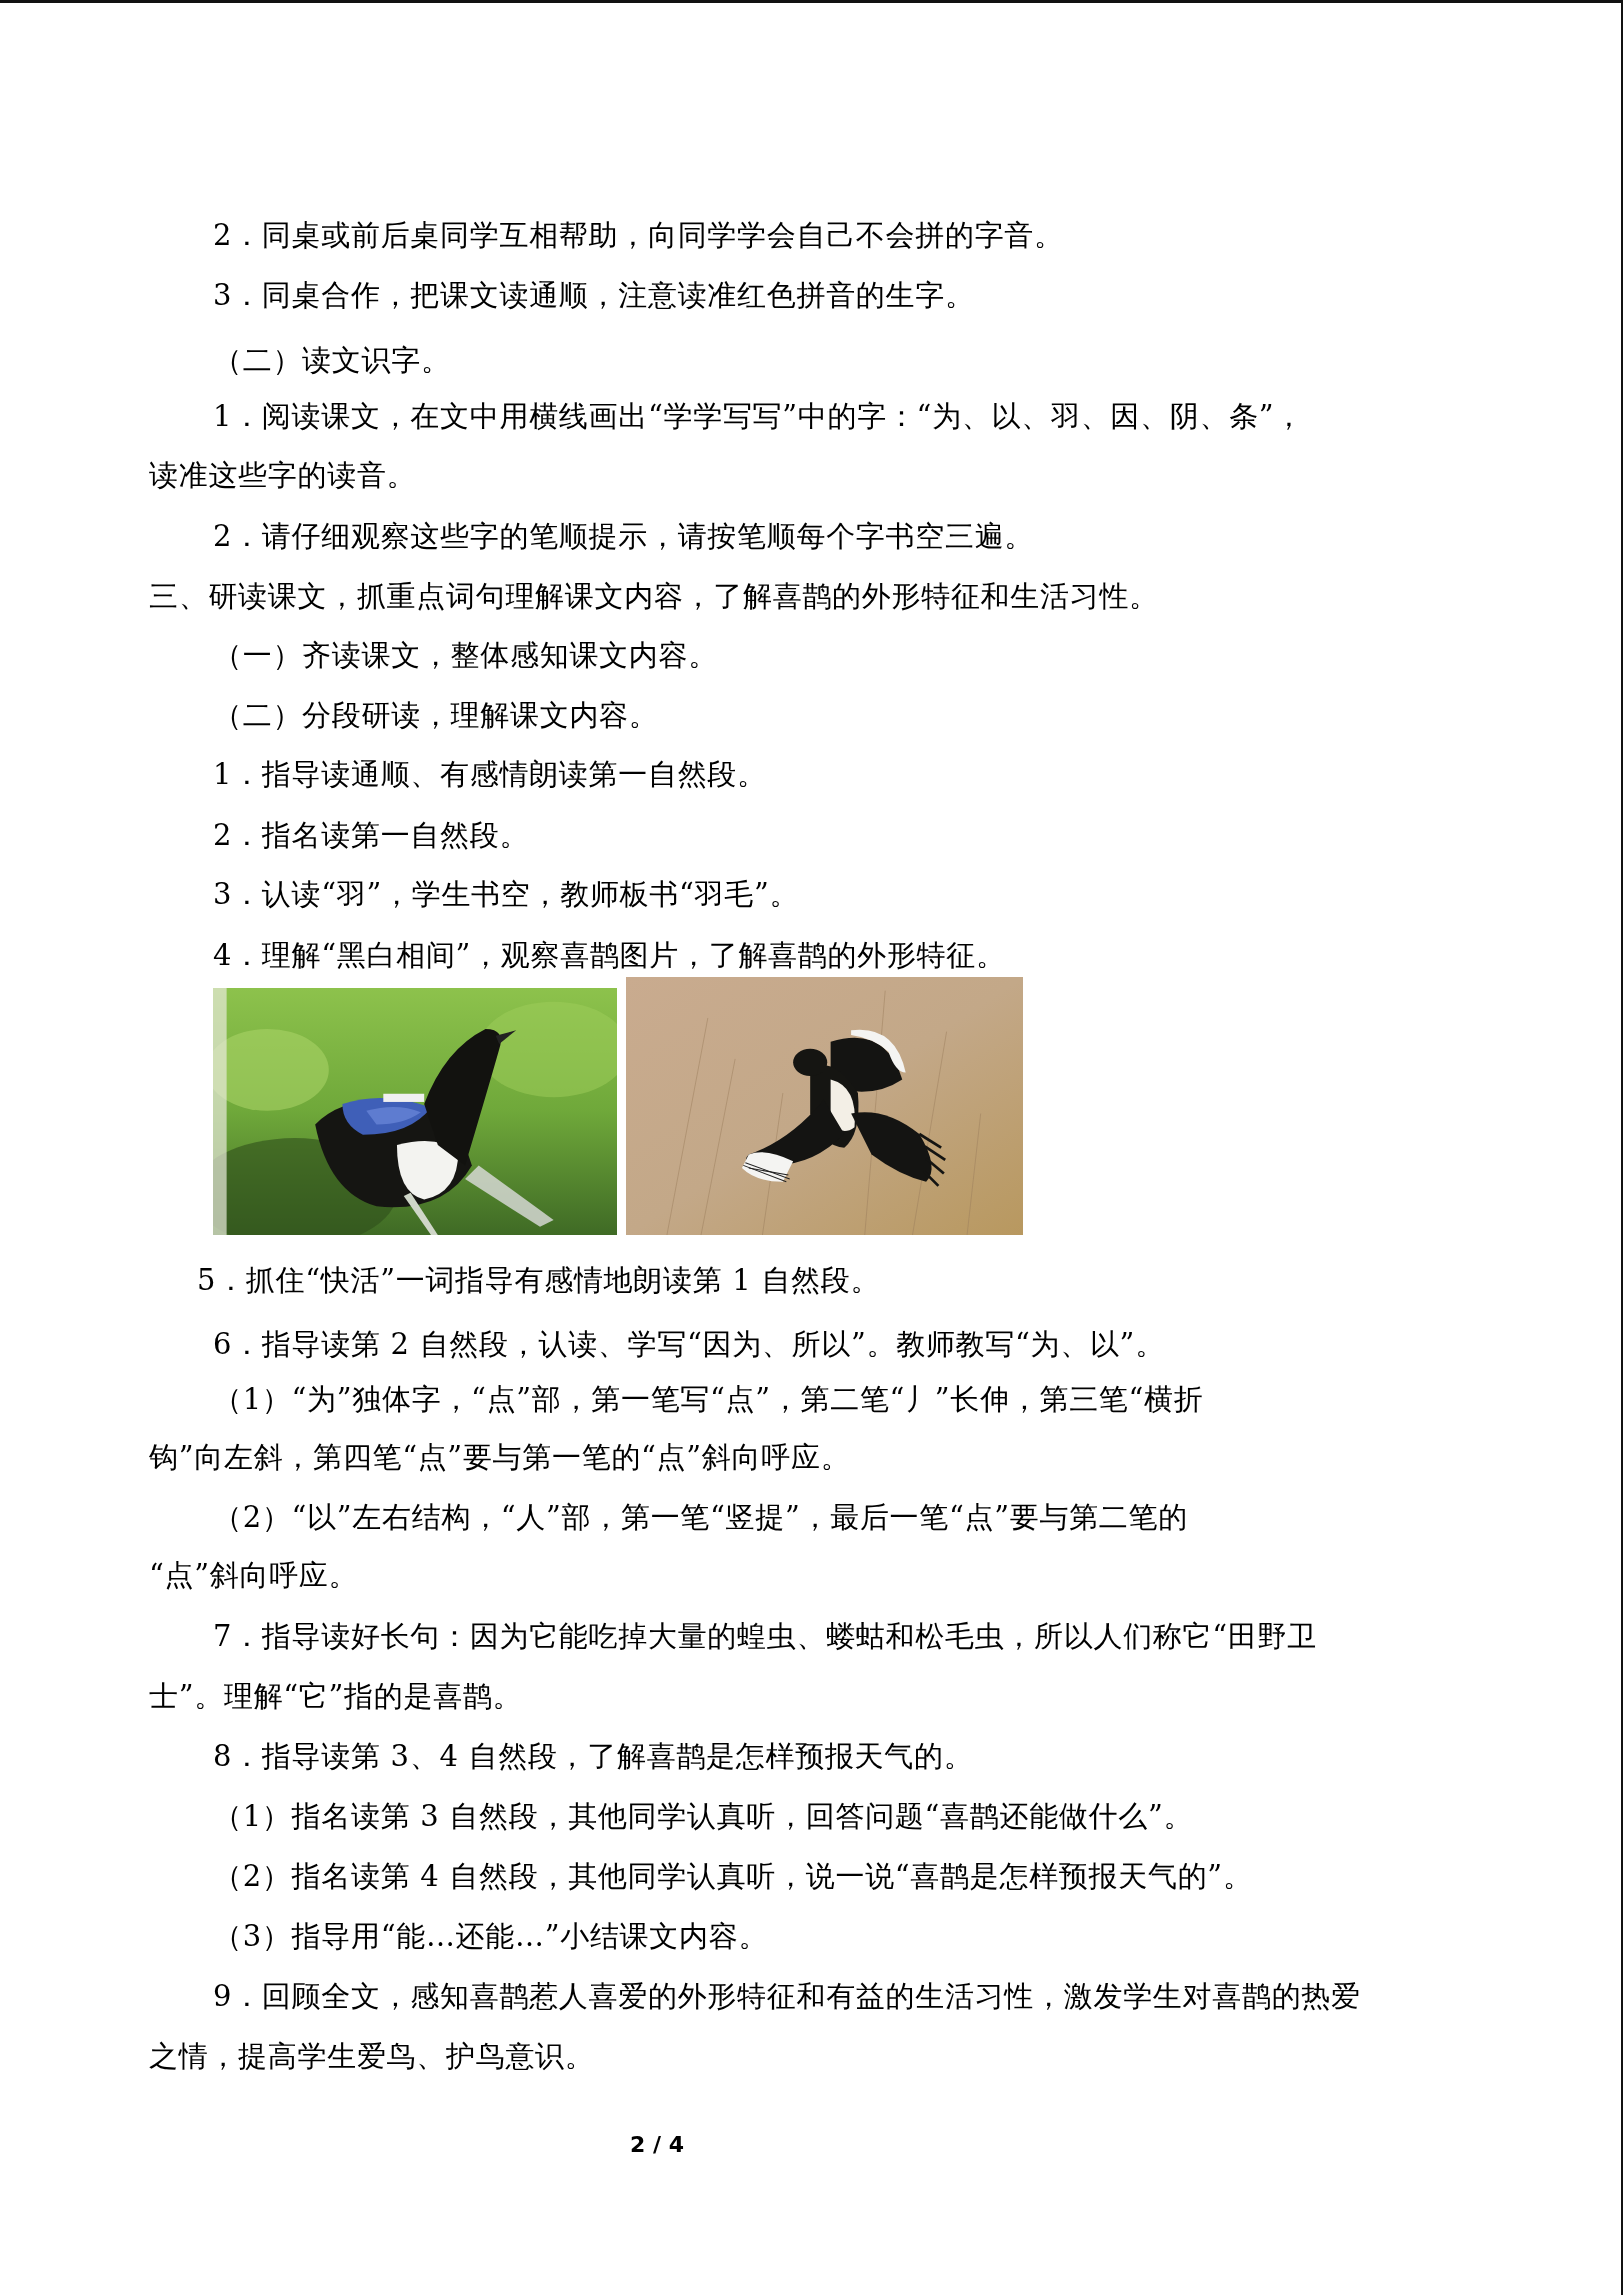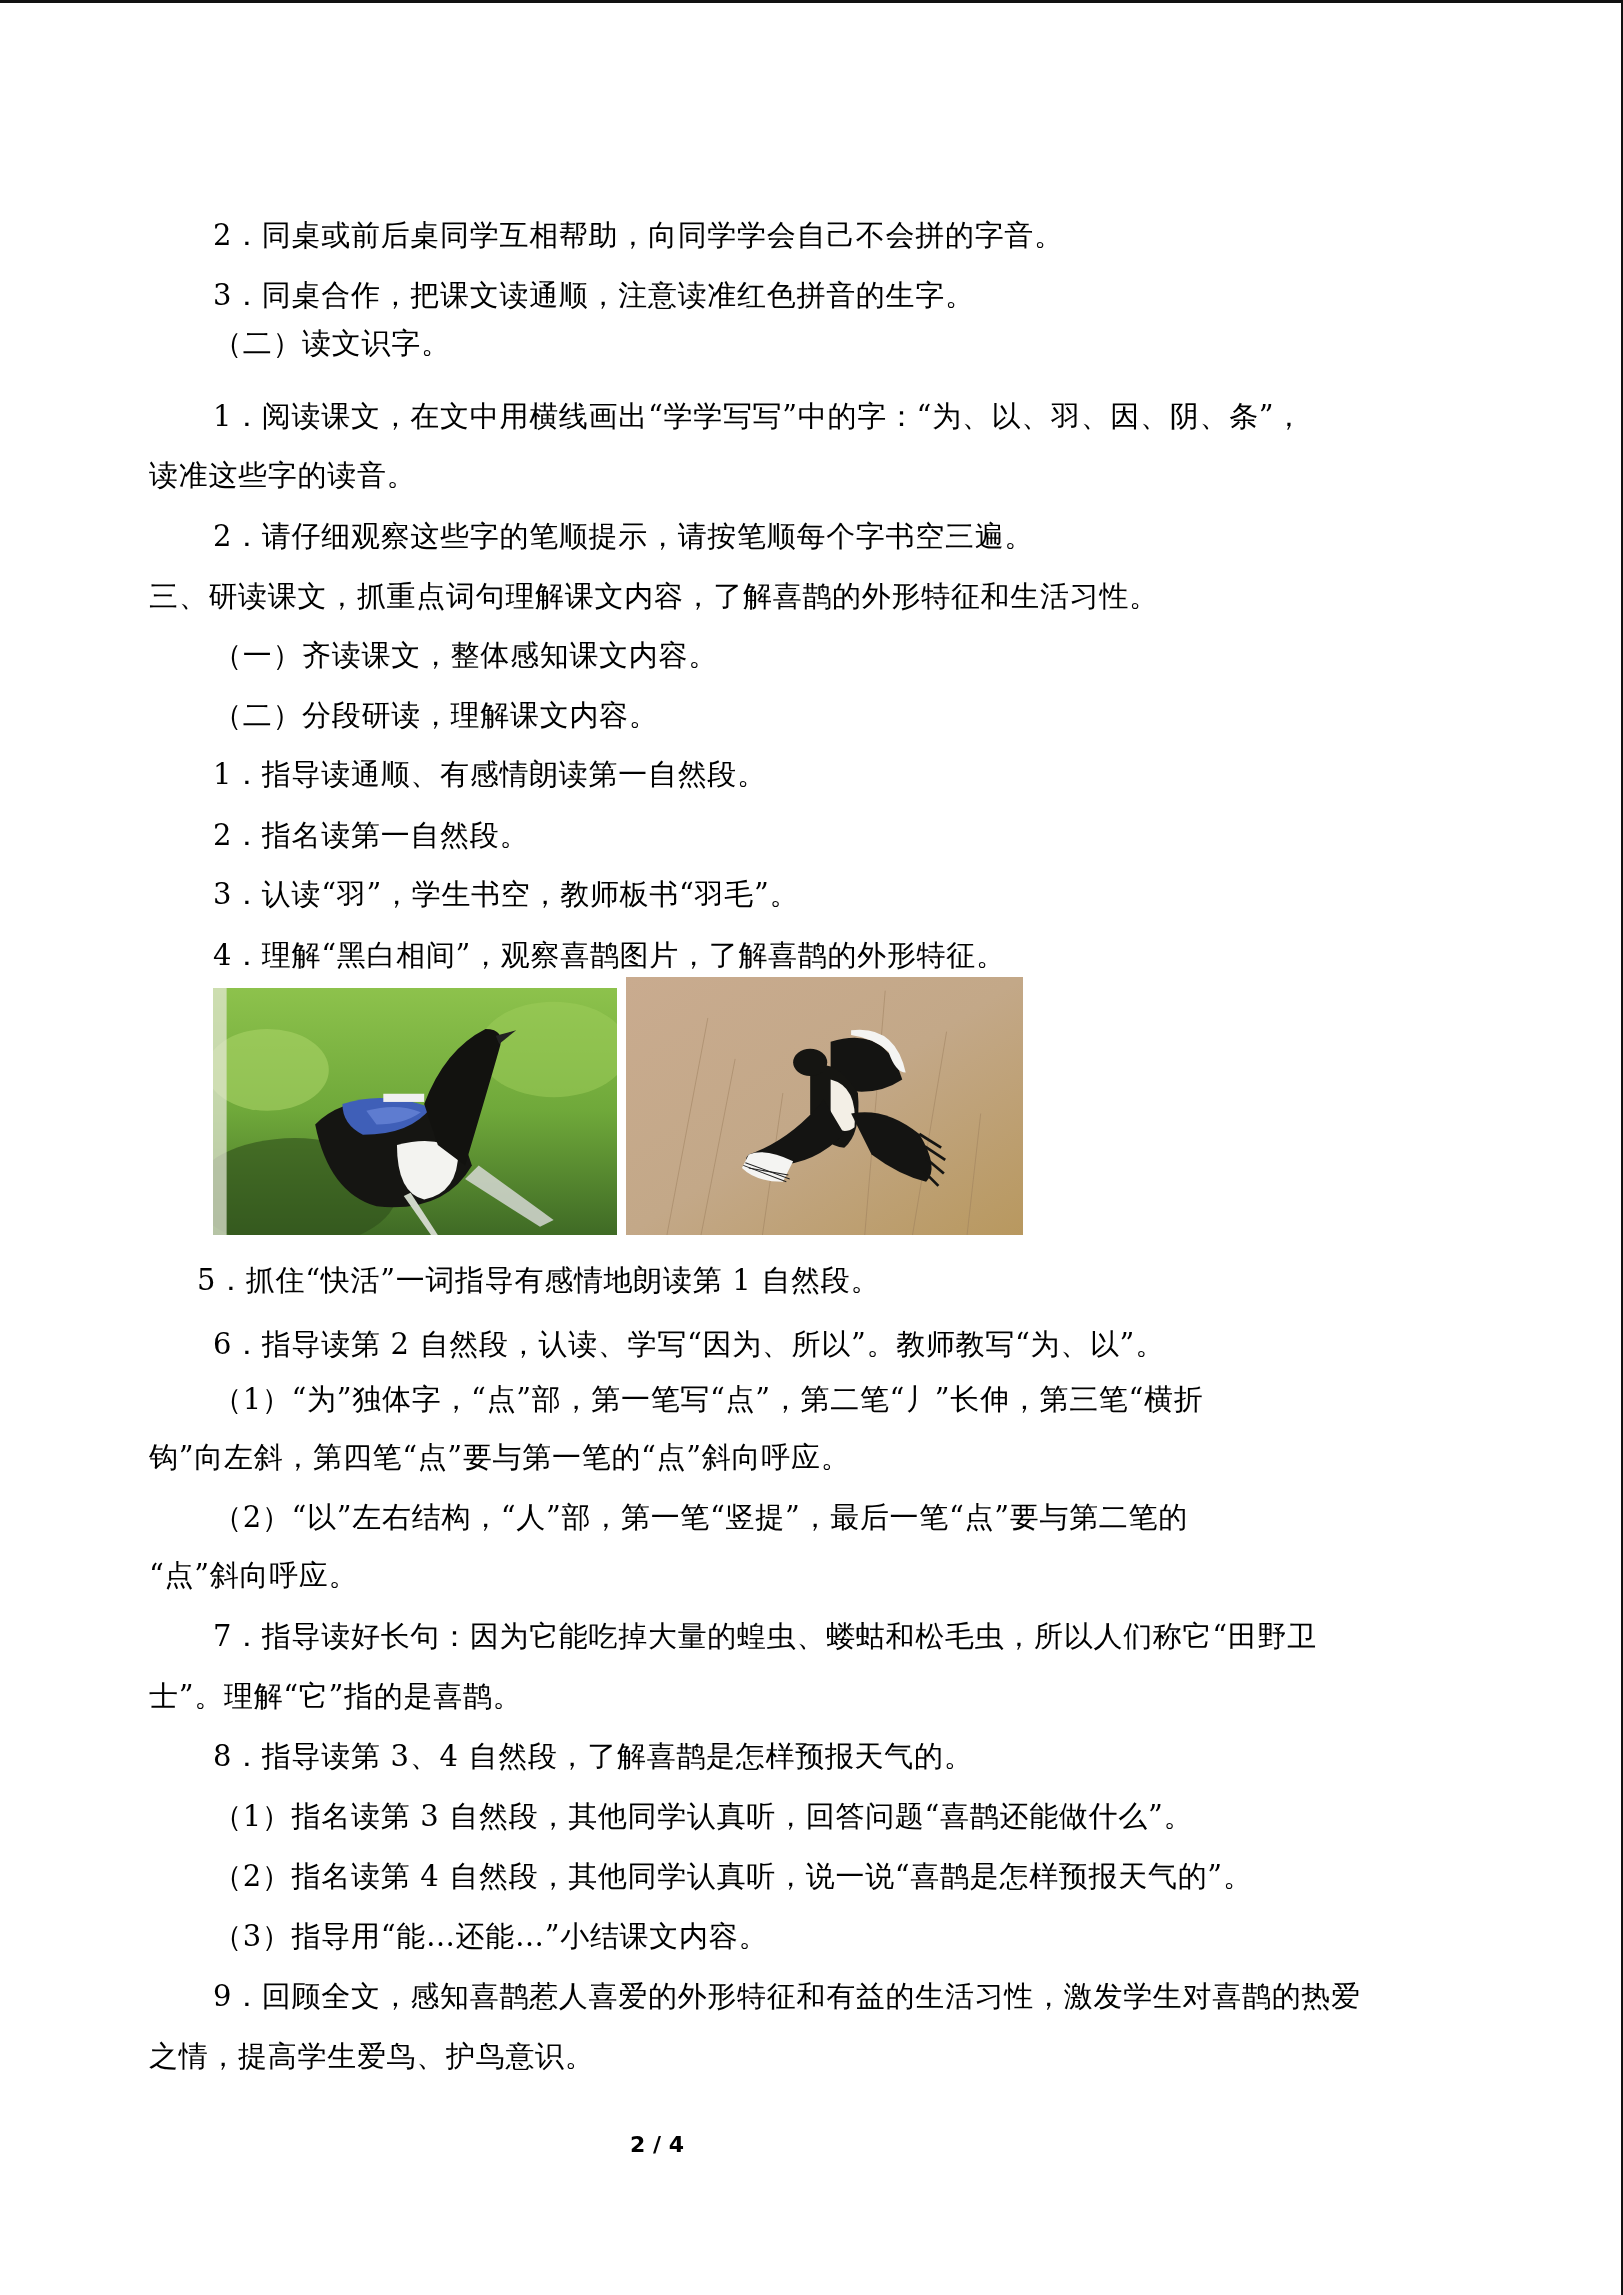--- a/index.html
+++ b/index.html
@@ -27,21 +27,21 @@
 </head>
 <body>
 
 <div class="frame-top"></div>
 <div class="frame-right"></div>
 
 <div id="content">
 
   <div class="line" style="left: 213px; top: 216px;">2．同桌或前后桌同学互相帮助，向同学学会自己不会拼的字音。</div>
   <div class="line" style="left: 213px; top: 276px;">3．同桌合作，把课文读通顺，注意读准红色拼音的生字。</div>
-  <div class="line" style="left: 213px; top: 327px; font-family: Liberation Mono, monospace;">（二）读文识字。</div>
+  <div class="line" style="left: 213px; top: 341px;">（二）读文识字。</div>
   <div class="line" style="left: 213px; top: 397px;">1．阅读课文，在文中用横线画出“学学写写”中的字：“为、以、羽、因、阴、条”，</div>
   <div class="line" style="left: 149px; top: 456px;">读准这些字的读音。</div>
   <div class="line" style="left: 213px; top: 517px;">2．请仔细观察这些字的笔顺提示，请按笔顺每个字书空三遍。</div>
   <div class="line" style="left: 149px; top: 577px;">三、研读课文，抓重点词句理解课文内容，了解喜鹊的外形特征和生活习性。</div>
   <div class="line" style="left: 213px; top: 636px;">（一）齐读课文，整体感知课文内容。</div>
   <div class="line" style="left: 213px; top: 696px;">（二）分段研读，理解课文内容。</div>
   <div class="line" style="left: 213px; top: 755px;">1．指导读通顺、有感情朗读第一自然段。</div>
   <div class="line" style="left: 213px; top: 816px;">2．指名读第一自然段。</div>
   <div class="line" style="left: 213px; top: 875px;">3．认读“羽”，学生书空，教师板书“羽毛”。</div>
   <div class="line" style="left: 213px; top: 936px;">4．理解“黑白相间”，观察喜鹊图片，了解喜鹊的外形特征。</div>

